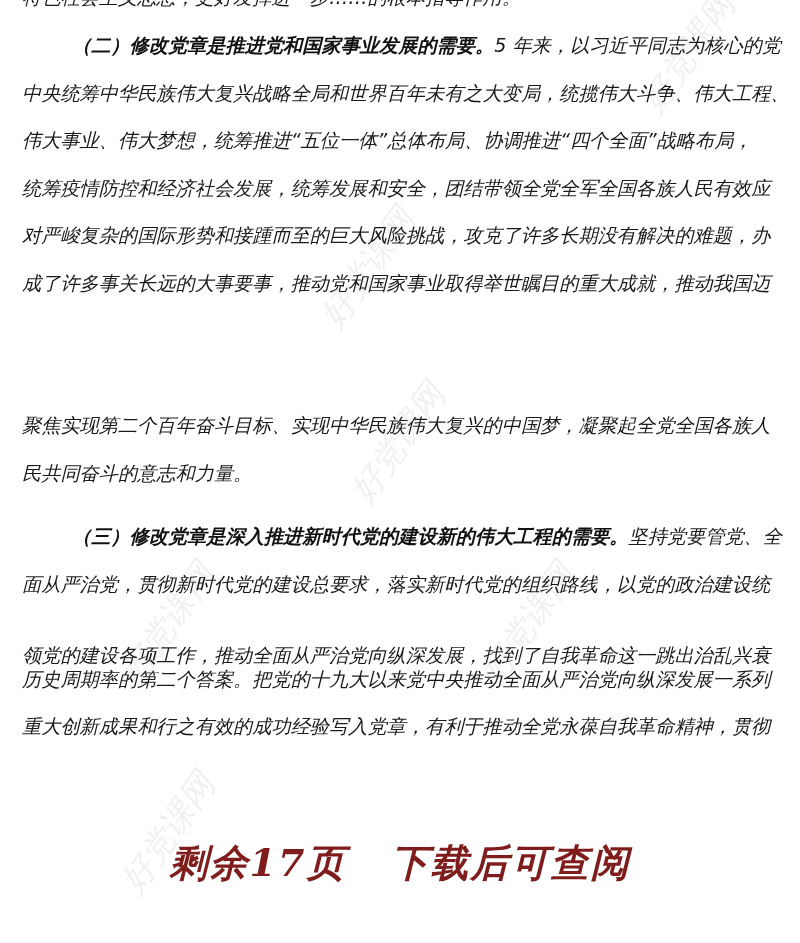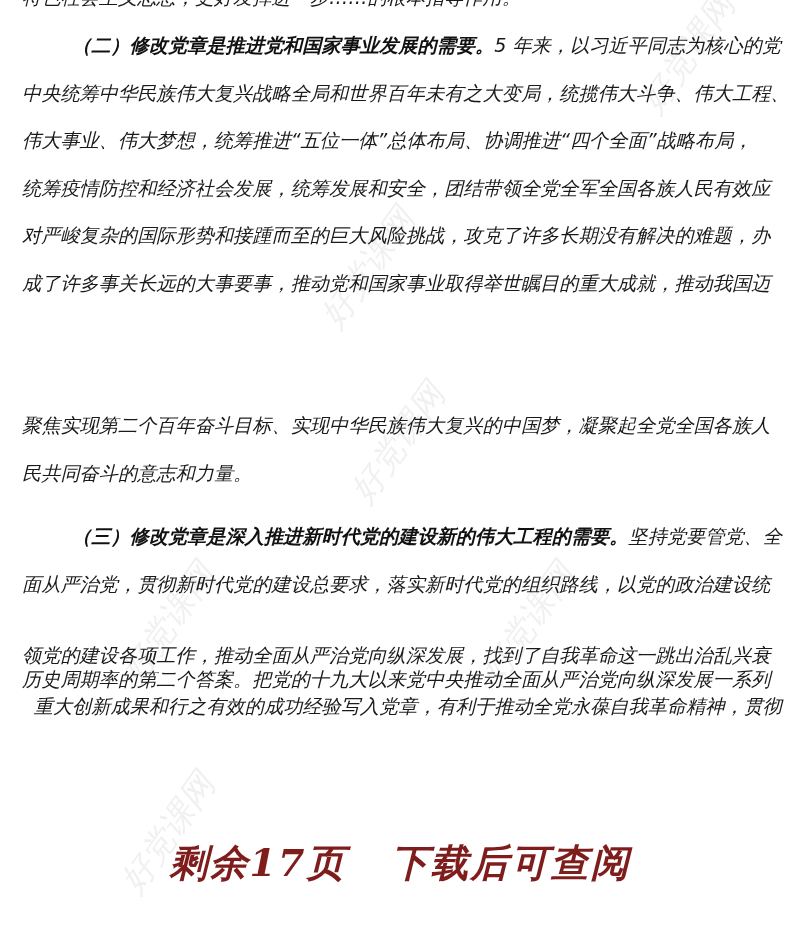--- a/index.html
+++ b/index.html
@@ -37,21 +37,21 @@
   <div class="line" style="top:272px;">成了许多事关长远的大事要事，推动党和国家事业取得举世瞩目的重大成就，推动我国迈</div>
   <div class="line" style="top:414px;">聚焦实现第二个百年奋斗目标、实现中华民族伟大复兴的中国梦，凝聚起全党全国各族人</div>
   <div class="line" style="top:462px;">民共同奋斗的意志和力量。</div>
 
   <div class="line indent" style="top:525px;">
     <span class="bold">（三）修改党章是深入推进新时代党的建设新的伟大工程的需要。</span><span>坚持党要管党、全</span>
   </div>
   <div class="line" style="top:573px;">面从严治党，贯彻新时代党的建设总要求，落实新时代党的组织路线，以党的政治建设统</div>
   <div class="line" style="top:620px;margin-top:24px;">领党的建设各项工作，推动全面从严治党向纵深发展，找到了自我革命这一跳出治乱兴衰</div>
   <div class="line" style="top:668px;">历史周期率的第二个答案。把党的十九大以来党中央推动全面从严治党向纵深发展一系列</div>
-  <div class="line" style="top:695px;text-align:right;">重大创新成果和行之有效的成功经验写入党章，有利于推动全党永葆自我革命精神，贯彻</div>
+  <div class="line" style="top:715px;">重大创新成果和行之有效的成功经验写入党章，有利于推动全党永葆自我革命精神，贯彻</div>
 
   <div class="watermark" style="left:300px;top:245px;">好党课网</div>
   <div class="watermark" style="left:620px;top:30px;">好党课网</div>
   <div class="watermark" style="left:330px;top:420px;">好党课网</div>
   <div class="watermark" style="left:460px;top:600px;">好党课网</div>
   <div class="watermark" style="left:100px;top:600px;">好党课网</div>
   <div class="watermark" style="left:100px;top:810px;">好党课网</div>
 
   <div class="more">
     <span>剩余17页</span><span class="gap"></span><span>下载后可查阅</span>

